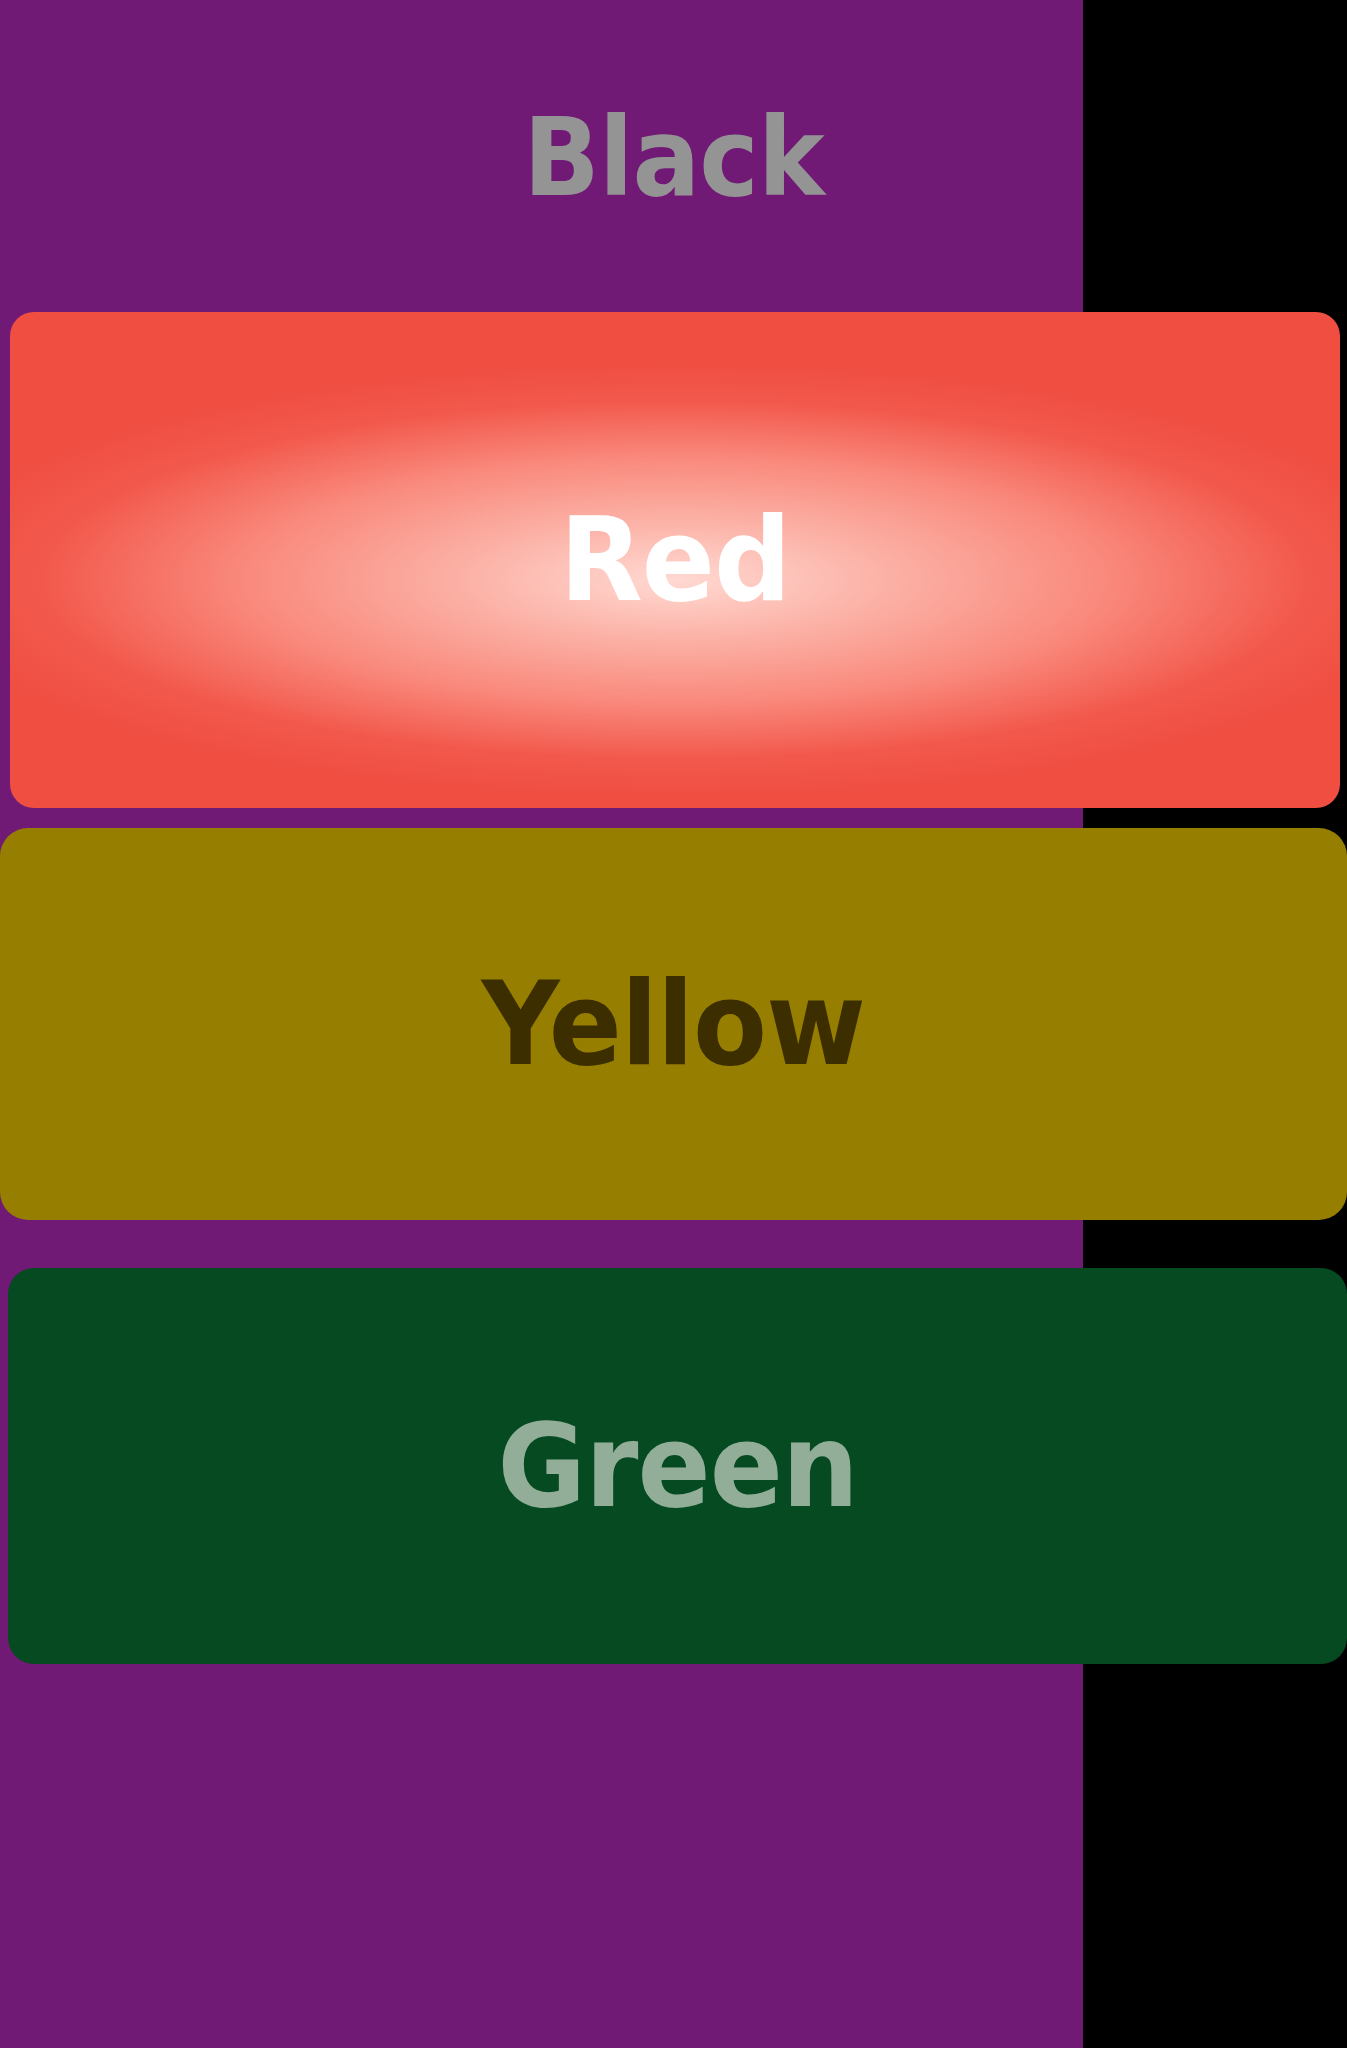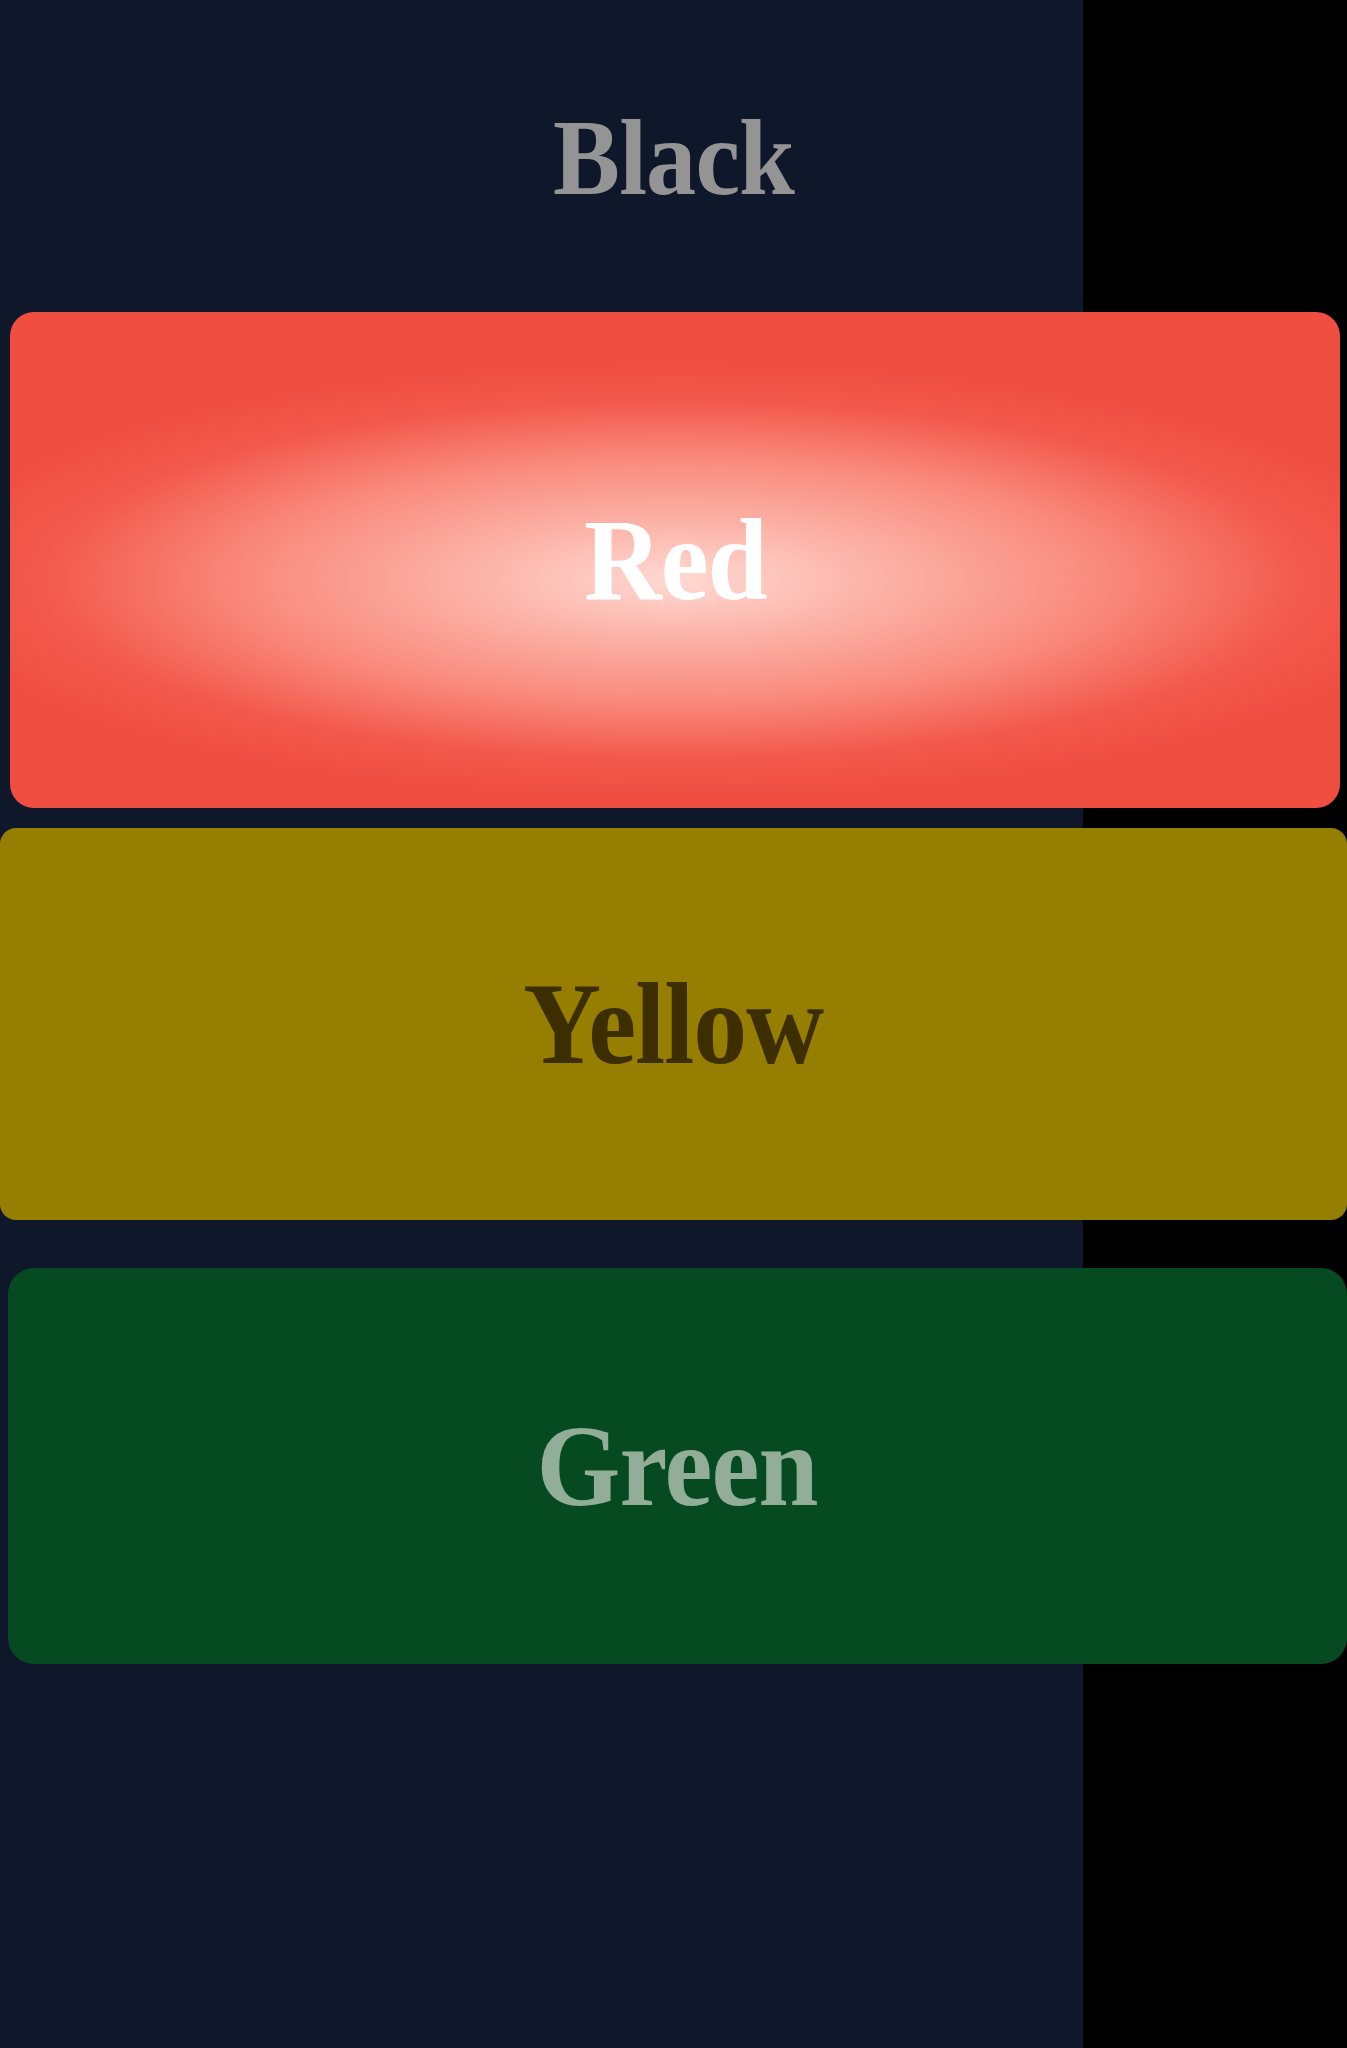--- a/index.html
+++ b/index.html
@@ -12,22 +12,21 @@
     width: 1347px;
     height: 2048px;
     overflow: hidden;
     font-family: "DejaVu Sans", "Liberation Sans", sans-serif;
   }
 
   #stage {
     position: relative;
     width: 1083px;
     height: 2048px;
-    background: #0f172a;
-    font-family: Liberation Serif, serif;
+    background: #701a75;
   }
 
   .card {
     position: absolute;
     display: flex;
     align-items: center;
     justify-content: center;
     box-sizing: border-box;
     overflow: hidden;
   }
@@ -76,21 +75,21 @@
     color: #ffffff;
     font-size: 116px;
   }
 
   
   #card-yellow {
     left: 0px;
     top: 828px;
     width: 1347px;
     height: 392px;
-    border-radius: 16px;
+    border-radius: 28px;
     background: #967e00;
   }
   #card-yellow .card-label {
     color: #3d2e00;
     font-size: 116px;
   }
 
   
   #card-green {
     left: 8px;

